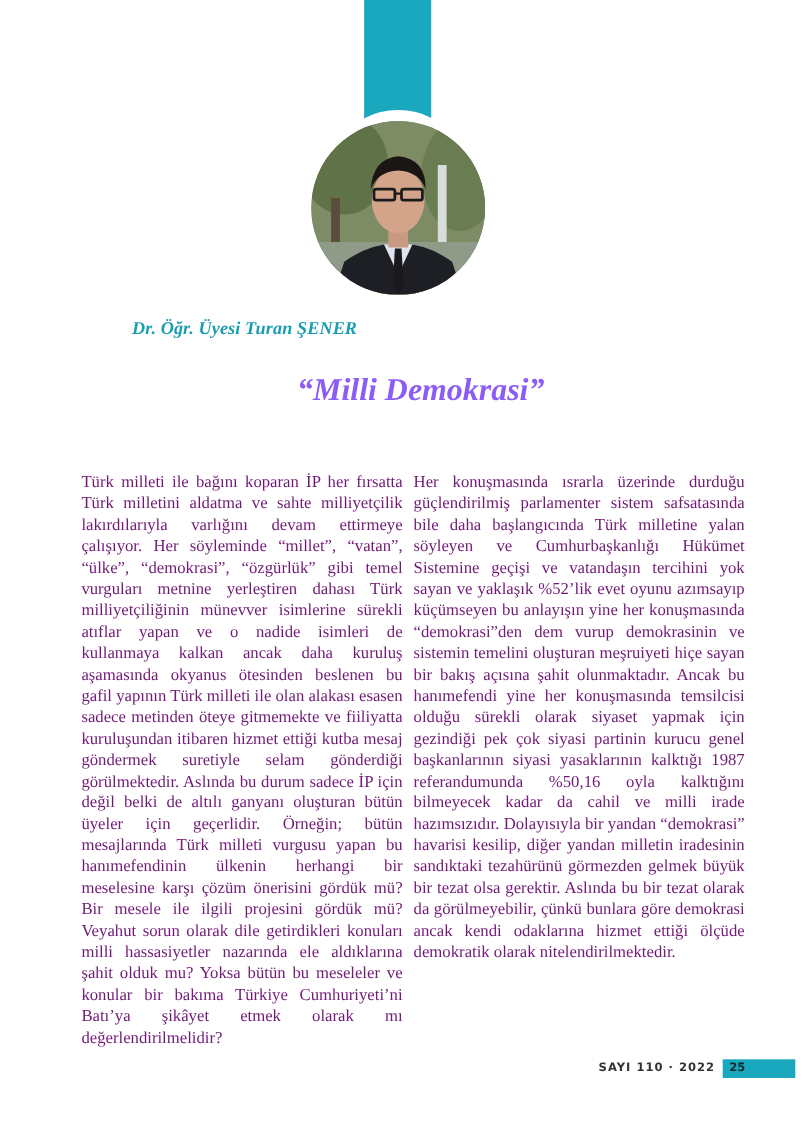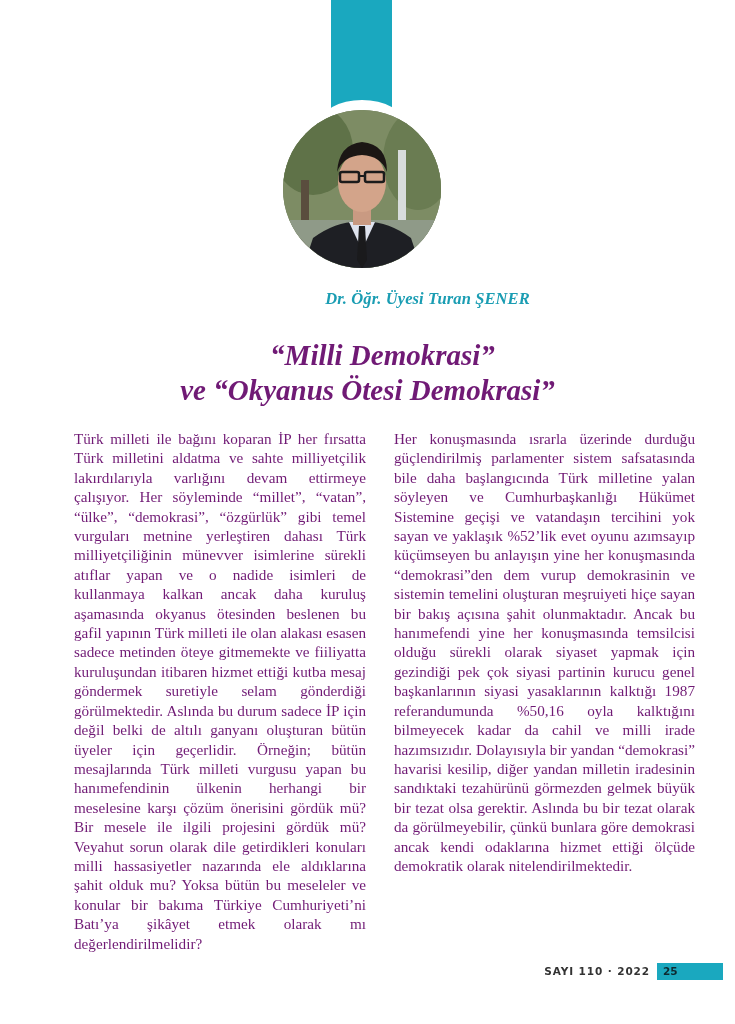--- a/index.html
+++ b/index.html
@@ -8,33 +8,33 @@
 
   .top-bar { position:absolute; left:331px; top:0; width:61px; height:108px; background:#1aa8bf;
     border-bottom-left-radius:0; }
   .top-bar-notch { position:absolute; left:320px; top:100px; width:84px; height:24px;
     background:#ffffff; border-radius:50% 50% 0 0 / 100% 100% 0 0; }
 
   .portrait { position:absolute; left:283px; top:110px; width:158px; height:158px; border-radius:50%;
     overflow:hidden; background:#6b7a5a; }
   .portrait svg { display:block; width:100%; height:100%; }
 
-  .author { position:absolute; left:0; top:289px; width:735px; text-align:center; }
+  .author { position:absolute; left:0; top:289px; width:735px; }
   .author-name { display:block; margin-left:120px; font-style:italic; font-weight:bold; font-size:16.5px; color:#1a9db3; letter-spacing:0.1px; }
   .author-role { display:block; margin-left:120px; margin-top:0px; font-weight:bold; font-size:12.5px; color:#222; }
 
   .title { position:absolute; left:0; top:338px; width:735px; text-align:center;
-    font-style:italic; font-weight:bold; font-size:29px; line-height:35px; color:#701a75; }
+    font-style:italic; font-weight:bold; font-size:29px; line-height:35px; color:#8b5cf6; }
   .title span { display:block; }
   .title .l1 { padding-left:30px; }
 
   .col { position:absolute; top:429px; width:292px; font-size:15.2px; line-height:19.4px;
     text-align:justify; color:#701a75; }
   .col-left { left:74px; }
-  .col-right { left:376px; width:301px;margin-left:18px; }
+  .col-right { left:376px; width:301px; }
 
   .footer { position:absolute; top:963px; left:0; width:735px; height:20px; }
   .issue { position:absolute; right:85px; top:2px; font-family:"DejaVu Sans","Liberation Sans",sans-serif;
     font-weight:bold; font-size:10.5px; letter-spacing:0.9px; color:#333; }
   .page-box { position:absolute; left:657px; top:0; width:66px; height:17px; background:#1aa8bf;padding-left:37px; }
   .page-num { position:absolute; left:6px; top:2px; font-family:"DejaVu Sans","Liberation Sans",sans-serif;
     font-weight:bold; font-size:10.5px; color:#0d2a30; }
 </style>
 </head>
 <body>
@@ -61,21 +61,20 @@
     <line x1="76" y1="66" x2="82" y2="66" stroke="#1b1b1b" stroke-width="2"></line>
   </svg>
 </div>
 
 <div class="author">
   <span class="author-name">Dr. Öğr. Üyesi Turan ŞENER</span>
 </div>
 
 <h1 class="title">
   <span class="l1">“Milli Demokrasi”</span>
-  <span class="l2">ve “Okyanus Ötesi Demokrasi”</span>
 </h1>
 
 <p class="col col-left">Türk milleti ile bağını koparan İP her fırsatta Türk milletini aldatma ve sahte milliyetçilik lakırdılarıyla varlığını devam ettirmeye çalışıyor. Her söyleminde “millet”, “vatan”, “ülke”, “demokrasi”, “özgürlük” gibi temel vurguları metnine yerleştiren dahası Türk milliyetçiliğinin münevver isimlerine sürekli atıflar yapan ve o nadide isimleri de kullanmaya kalkan ancak daha kuruluş aşamasında okyanus ötesinden beslenen bu gafil yapının Türk milleti ile olan alakası esasen sadece metinden öteye gitmemekte ve fiiliyatta kuruluşundan itibaren hizmet ettiği kutba mesaj göndermek suretiyle selam gönderdiği görülmektedir. Aslında bu durum sadece İP için değil belki de altılı ganyanı oluşturan bütün üyeler için geçerlidir. Örneğin; bütün mesajlarında Türk milleti vurgusu yapan bu hanımefendinin ülkenin herhangi bir meselesine karşı çözüm önerisini gördük mü? Bir mesele ile ilgili projesini gördük mü? Veyahut sorun olarak dile getirdikleri konuları milli hassasiyetler nazarında ele aldıklarına şahit olduk mu? Yoksa bütün bu meseleler ve konular bir bakıma Türkiye Cumhuriyeti’ni Batı’ya şikâyet etmek olarak mı değerlendirilmelidir?</p>
 <p class="col col-right">Her konuşmasında ısrarla üzerinde durduğu güçlendirilmiş parlamenter sistem safsatasında bile daha başlangıcında Türk milletine yalan söyleyen ve Cumhurbaşkanlığı Hükümet Sistemine geçişi ve vatandaşın tercihini yok sayan ve yaklaşık %52’lik evet oyunu azımsayıp küçümseyen bu anlayışın yine her konuşmasında “demokrasi”den dem vurup demokrasinin ve sistemin temelini oluşturan meşruiyeti hiçe sayan bir bakış açısına şahit olunmaktadır. Ancak bu hanımefendi yine her konuşmasında temsilcisi olduğu sürekli olarak siyaset yapmak için gezindiği pek çok siyasi partinin kurucu genel başkanlarının siyasi yasaklarının kalktığı 1987 referandumunda %50,16 oyla kalktığını bilmeyecek kadar da cahil ve milli irade hazımsızıdır. Dolayısıyla bir yandan “demokrasi” havarisi kesilip, diğer yandan milletin iradesinin sandıktaki tezahürünü görmezden gelmek büyük bir tezat olsa gerektir. Aslında bu bir tezat olarak da görülmeyebilir, çünkü bunlara göre demokrasi ancak kendi odaklarına hizmet ettiği ölçüde demokratik olarak nitelendirilmektedir.</p>
 
 <div class="footer">
   <span class="issue">SAYI 110 · 2022</span>
   <div class="page-box">
     <span class="page-num">25</span>
   </div>

